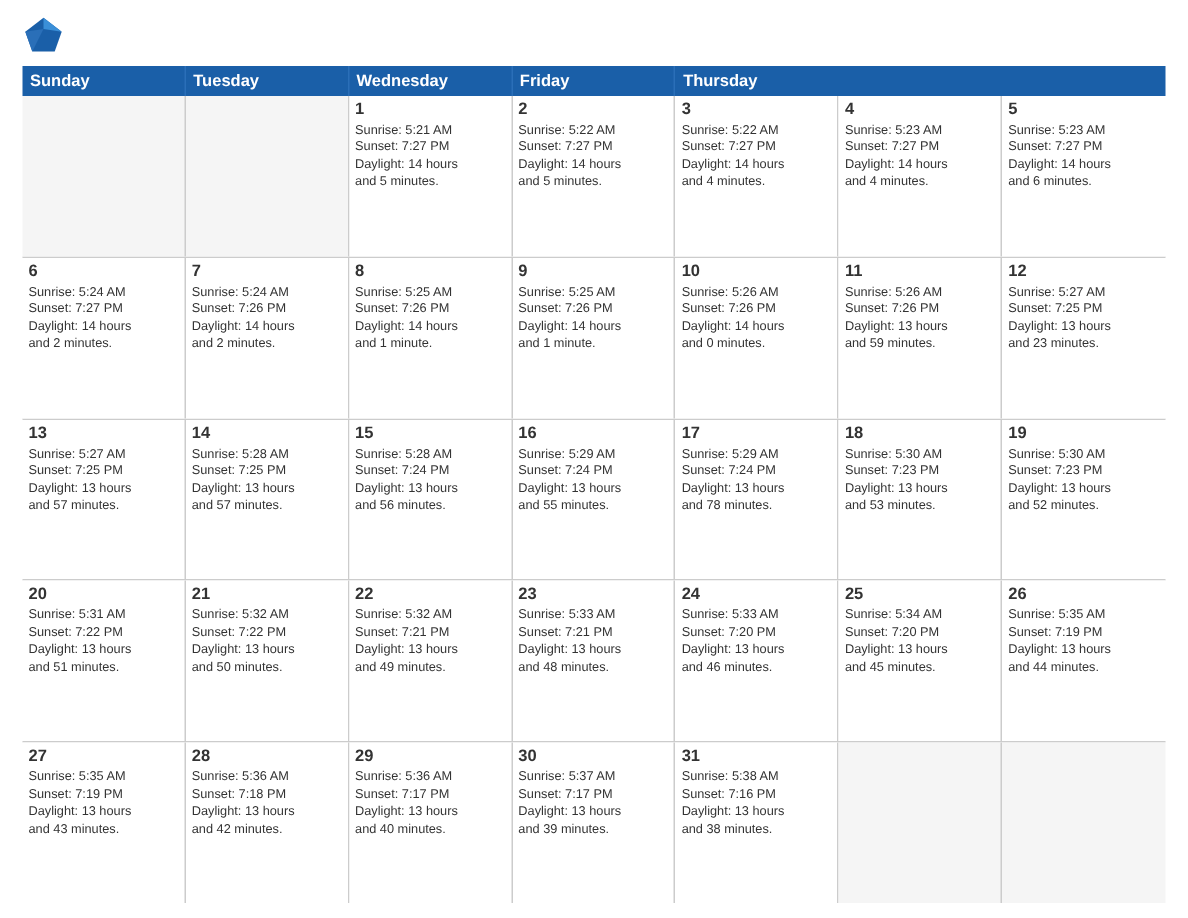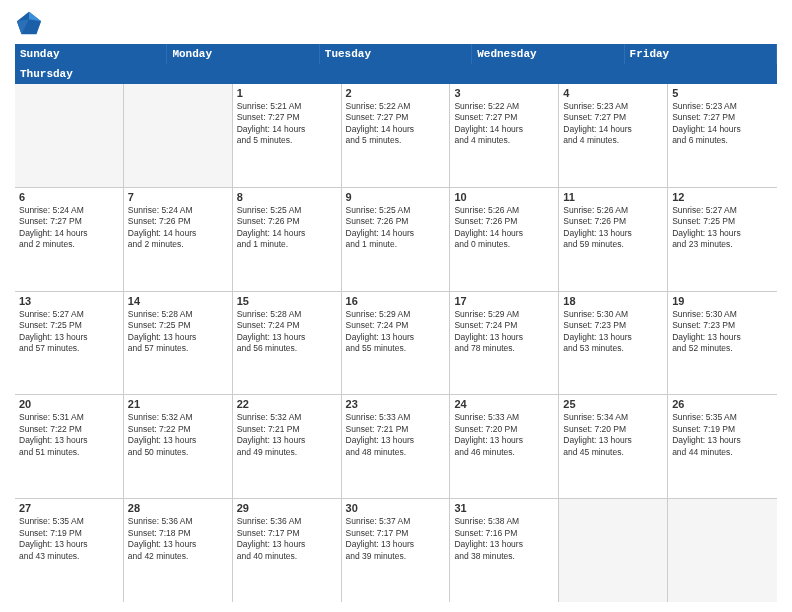--- a/index.html
+++ b/index.html
@@ -53,23 +53,22 @@
       font-size: 13px;
       color: #333;
     }
     .calendar {
       flex: 1;
       display: flex;
       flex-direction: column;
     }
     .cal-header {
       display: grid;
-      grid-template-columns: repeat(5, 1fr);
+      grid-template-columns: repeat(7, 1fr);
       background: #1a5fa8;
-      font-family: Liberation Mono, monospace;
     }
     .cal-header-cell {
       color: #fff;
       font-size: 11px;
       font-weight: bold;
       padding: 4px 5px;
       text-align: left;
       border-right: 1px solid #2a6fb8;
     }
     .cal-header-cell:last-child { border-right: none; }
@@ -125,21 +124,20 @@
     </div>
     <div class="title-block">
       <div class="month-year"></div>
       <div class="location"></div>
     </div>
   </div>
 
   <div class="calendar">
     <div class="cal-header">
     <div class="cal-header-cell">Sunday</div>
-        <div class="cal-header-cell">Monday</div>
         <div class="cal-header-cell">Tuesday</div>
         <div class="cal-header-cell">Wednesday</div>
         <div class="cal-header-cell">Friday</div>
         <div class="cal-header-cell">Thursday</div>
       </div>
     <div class="cal-body">
     <div class="cal-row">
           <div class="cal-cell empty"></div>
           <div class="cal-cell empty"></div>
           <div class="cal-cell">

